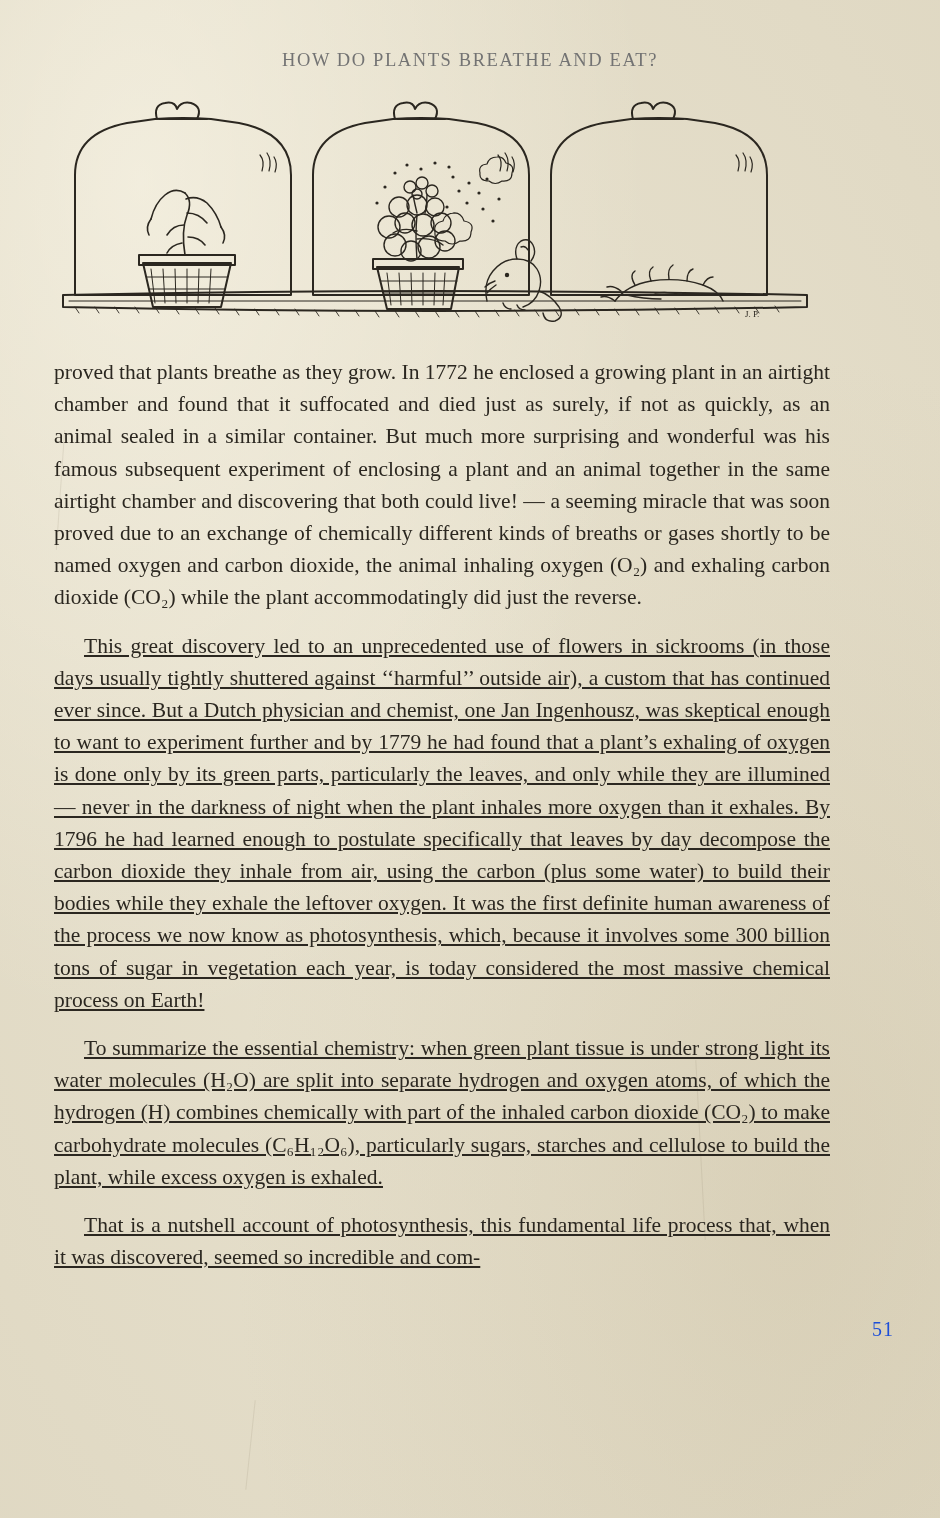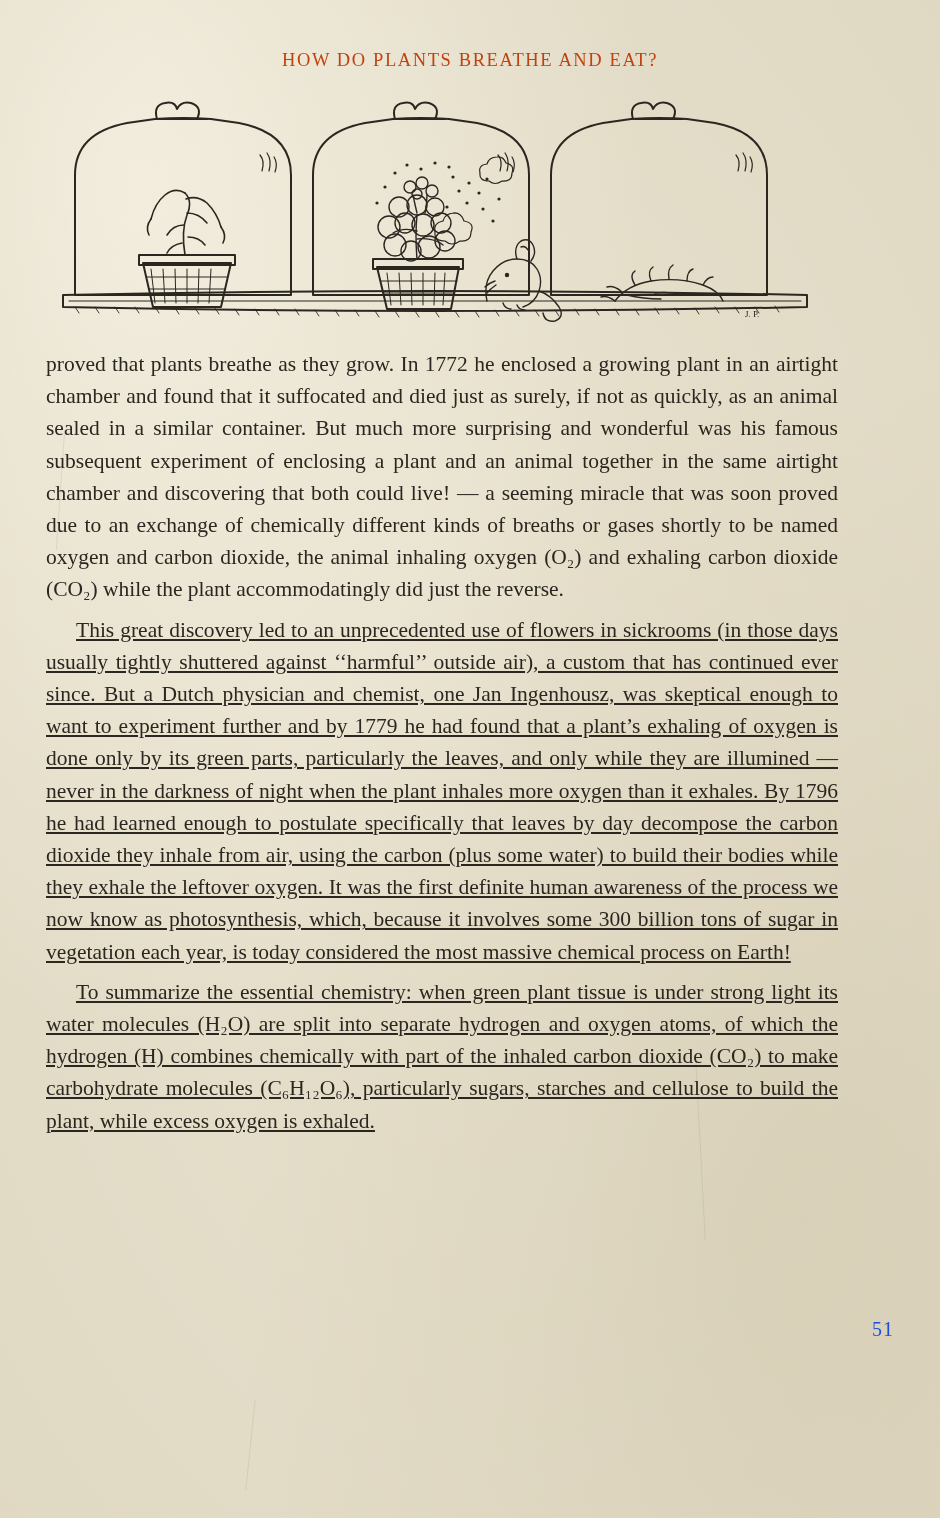--- a/index.html
+++ b/index.html
@@ -34,21 +34,21 @@
   .running-head {
     position: absolute;
     top: 50px;
     left: 0;
     width: 100%;
     text-align: center;
     font-size: 18.5px;
     letter-spacing: 1.6px;
     font-variant: small-caps;
     text-transform: uppercase;
-    color: #c2410c;
+    color: #737373;
   }
   .figure {
     position: absolute;
     top: 95px;
     left: 55px;
     width: 760px;
     height: 230px;
     text-align: center;
   }
   .figure svg { display: block; }
@@ -56,21 +56,21 @@
     position: absolute;
     top: 340px;
     left: 38px;
     width: 808px;
     font-size: 21.5px;
     line-height: 32.2px;
     color: #2b2720;
     text-align: justify;
   }
   .article p {
-    margin: 8px;
+    margin: 16px;
     text-indent: 0;
   }
   .article p.indent {
     text-indent: 30px;
     text-decoration: underline;
   }
   .article p + p { margin-top: 0; }
   .folio {
     position: absolute;
     left: 872px;
@@ -291,16 +291,17 @@
         </g>
       </g>
       <text x="690" y="222" font-family="Liberation Serif, serif" font-size="9" fill="#2b2720">J. P.</text>
     </svg>
   </div>
 
   <div class="article">
     <p>proved that plants breathe as they grow.  In 1772 he enclosed a growing plant in an airtight chamber and found that it suffocated and died just as surely, if not as quickly, as an animal sealed in a similar container.  But much more surprising and wonderful was his famous subsequent experiment of enclosing a plant and an animal together in the same airtight chamber and discovering that both could live! — a seeming miracle that was soon proved due to an exchange of chemically different kinds of breaths or gases shortly to be named oxygen and carbon dioxide, the animal inhaling oxygen (O₂) and exhaling carbon dioxide (CO₂) while the plant accommodatingly did just the reverse.</p>
     <p class="indent">This great discovery led to an unprecedented use of flowers in sickrooms (in those days usually tightly shuttered against ‘‘harmful’’ outside air), a custom that has continued ever since.  But a Dutch physician and chemist, one Jan Ingenhousz, was skeptical enough to want to experiment further and by 1779 he had found that a plant’s exhaling of oxygen is done only by its green parts, particularly the leaves, and only while they are illumined — never in the darkness of night when the plant inhales more oxygen than it exhales.  By 1796 he had learned enough to postulate specifically that leaves by day decompose the carbon dioxide they inhale from air, using the carbon (plus some water) to build their bodies while they exhale the leftover oxygen.  It was the first definite human awareness of the process we now know as photosynthesis, which, because it involves some 300 billion tons of sugar in vegetation each year, is today considered the most massive chemical process on Earth!</p>
     <p class="indent">To summarize the essential chemistry: when green plant tissue is under strong light its water molecules (H₂O) are split into separate hydrogen and oxygen atoms, of which the hydrogen (H) combines chemically with part of the inhaled carbon dioxide (CO₂) to make carbohydrate molecules (C₆H₁₂O₆), particularly sugars, starches and cellulose to build the plant, while excess oxygen is exhaled.</p>
+    <p class="indent">That is a nutshell account of photosynthesis, this fundamental life process that, when it was discovered, seemed so incredible and com-</p>
   </div>
 
   <div class="folio">51</div>
 </div>
 
 </body></html>

